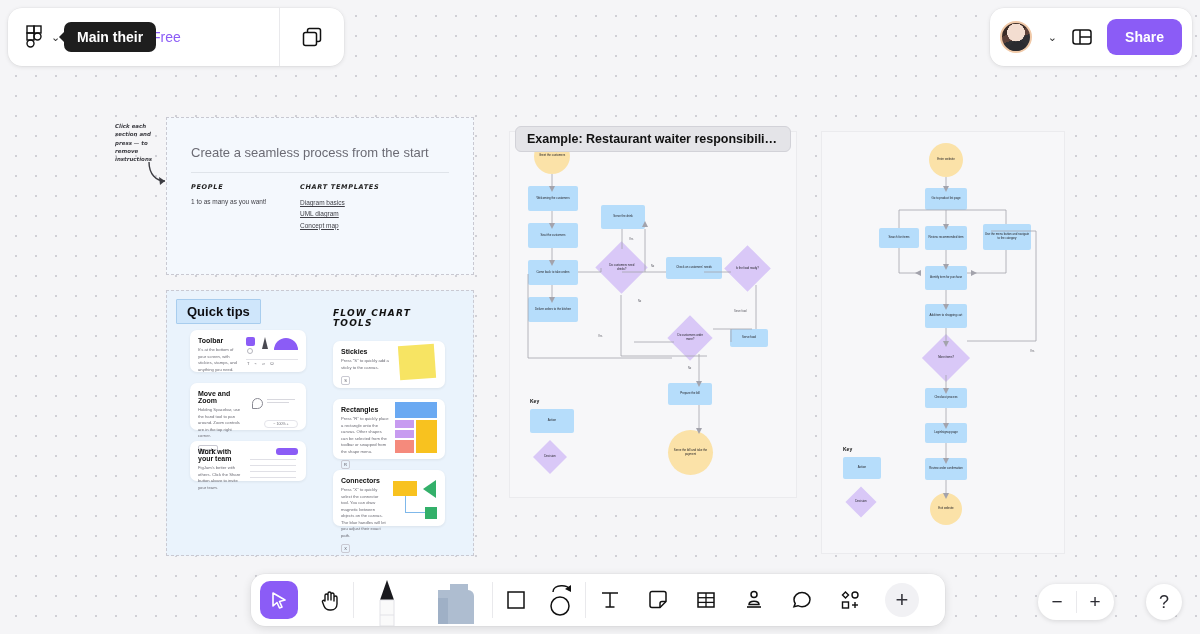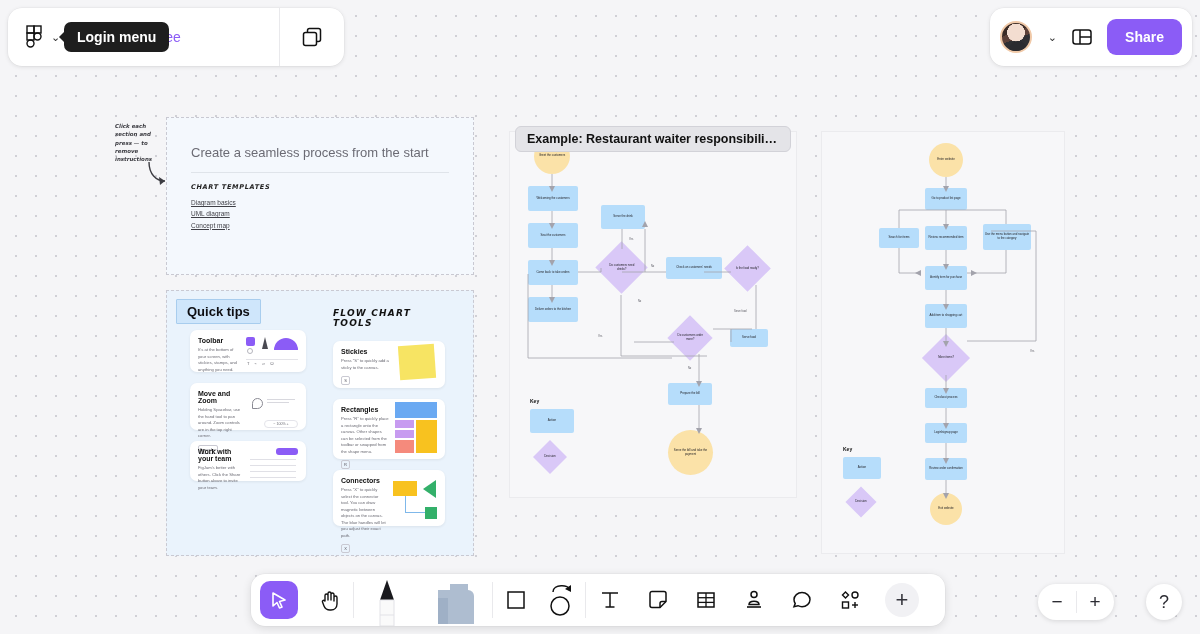--- a/index.html
+++ b/index.html
@@ -159,20 +159,24 @@
 </style>
 </head>
 <body>
 
 <div id="canvas">
 
   <div class="panel dashed tmpl-card" style="left:166px; top:117px; width:308px; height:158px; padding:22px 24px;">
     <div class="tmpl-sub">Create a seamless process from the start</div>
     <div class="hr"></div>
     <div class="cols">
+      <div class="col" style="width:85px;">
+        <div class="col-h">PEOPLE</div>
+        <p>1 to as many as you want!</p>
+      </div>
       <div class="col" style="width:80px;">
         <div class="col-h">CHART TEMPLATES</div>
         <div style="margin-top:6px;">
           <a class="lnk" href="#">Diagram basics</a>
           <a class="lnk" href="#">UML diagram</a>
           <a class="lnk" href="#">Concept map</a>
         </div>
       </div>
     </div>
   </div>
@@ -430,21 +434,21 @@
     <span class="doc-title">FigJam</span>
     <span class="free-badge">Free</span>
     <div class="tb-div"></div>
     <div class="pages-btn">
       <svg width="22" height="22" viewBox="0 0 22 22">
         <rect x="6.5" y="2.5" width="13" height="13" rx="2" fill="none" stroke="#111" stroke-width="1.5"></rect>
         <rect x="2.5" y="6.5" width="13" height="13" rx="2" fill="#fff" stroke="#111" stroke-width="1.5"></rect>
       </svg>
     </div>
   </div>
-  <div class="tooltip">Login menu</div>
+  <div class="tooltip">Main their</div>
 
   <div class="topbar-right">
     <div class="avatar"></div>
     <span class="chev">⌄</span>
     <div class="ic-btn">
       <svg width="22" height="22" viewBox="0 0 22 22">
         <rect x="2" y="4" width="18" height="14" rx="2.5" fill="none" stroke="#111" stroke-width="1.5"></rect>
         <line x1="9" y1="4" x2="9" y2="18" stroke="#111" stroke-width="1.5"></line>
         <line x1="9" y1="11" x2="20" y2="11" stroke="#111" stroke-width="1.5"></line>
       </svg>

